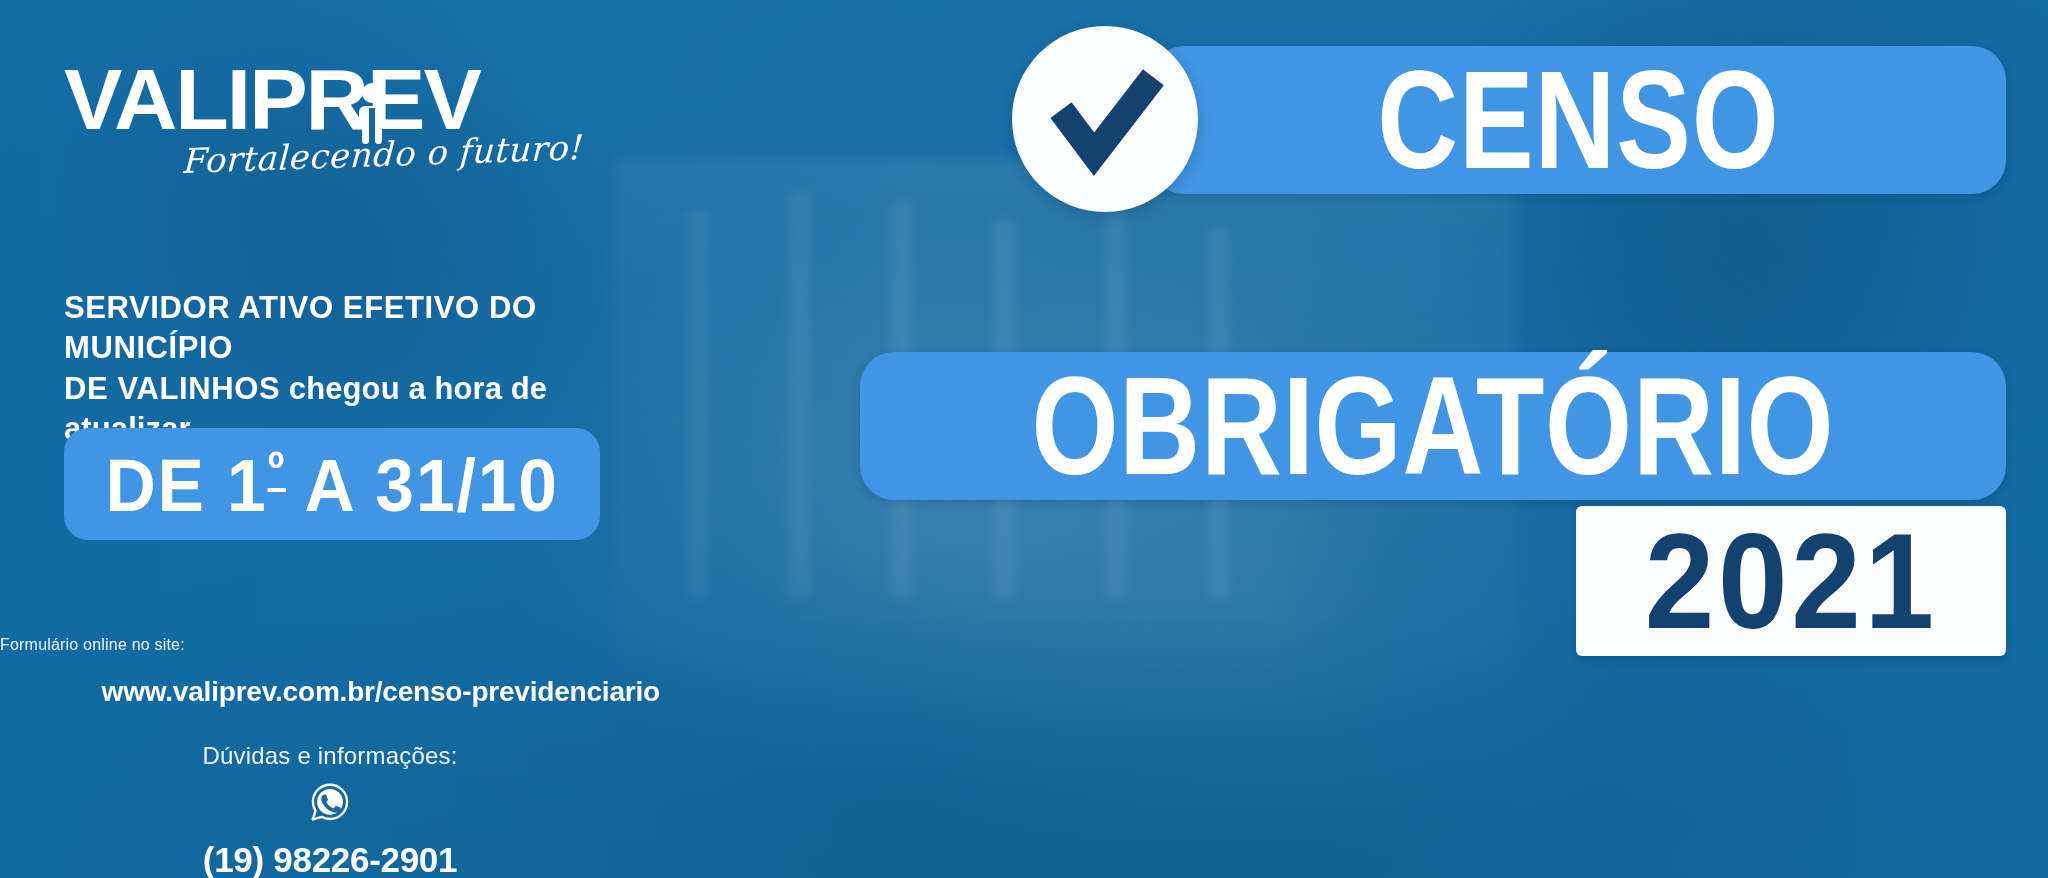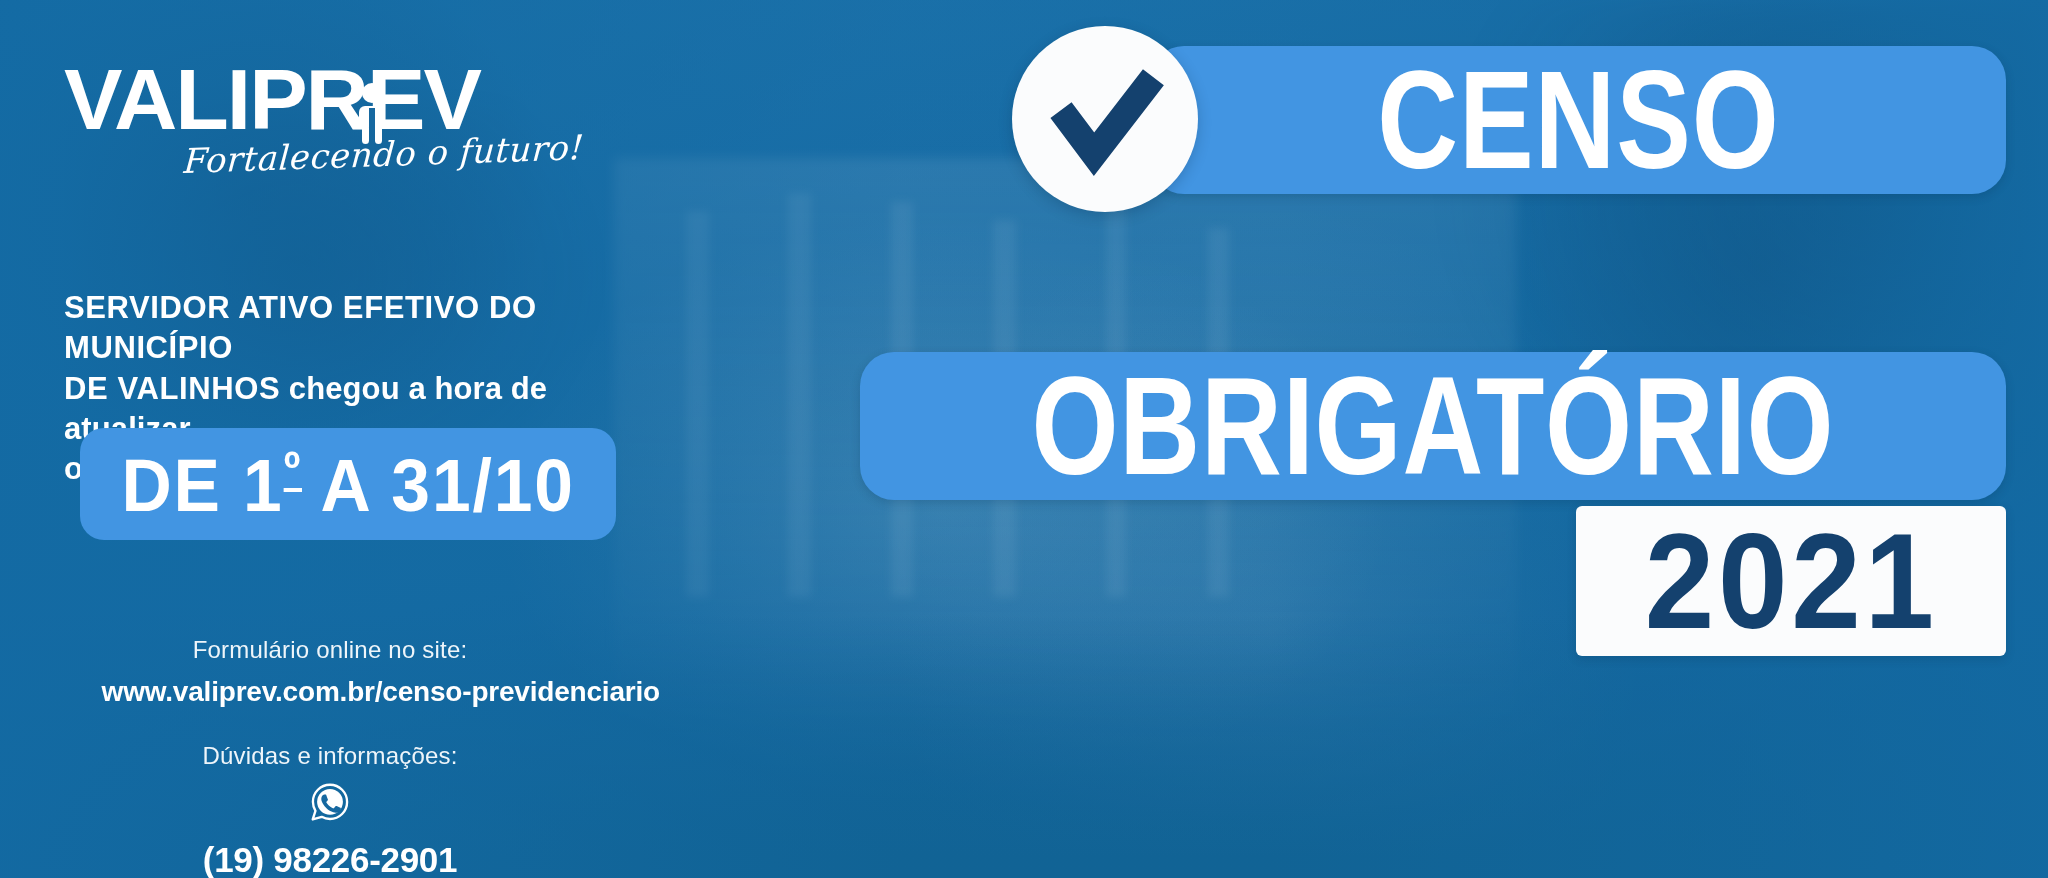--- a/index.html
+++ b/index.html
@@ -102,21 +102,21 @@
     letter-spacing:.1px;
   }
   .headline .caps{text-transform:uppercase;letter-spacing:.6px;}
 
   
   .date-badge{
     position:absolute;left:64px;top:428px;
     width:536px;height:112px;
     background:#4295e2;
     border-radius:24px;
-    display:flex;align-items:center;justify-content:center;margin-left:16px;
+    display:flex;align-items:center;justify-content:center;
   }
   .date-badge .txt{
     color:#ffffff;
     font-family:"Liberation Sans Narrow","Liberation Sans",sans-serif;
     font-weight:bold;
     font-size:74px;
     letter-spacing:2px;
     transform:scaleX(.94);
     white-space:nowrap;
     line-height:1;
@@ -131,21 +131,21 @@
     font-style:italic;
     font-weight:bold;
     letter-spacing:.1px;
     white-space:nowrap;
   }
   .legal .bullet{font-style:normal;margin-right:8px;}
 
   
   .site-label{
     position:absolute;left:0;top:636px;width:660px;
-    text-align:center;color:#eef5fa;font-size:24px;letter-spacing:.2px;
+    text-align:left;color:#eef5fa;font-size:16px;letter-spacing:.2px;
   }
   .site-url{
     position:absolute;left:0;top:676px;width:660px;
     text-align:right;color:#ffffff;font-size:28px;font-weight:bold;letter-spacing:-.2px;
   }
   .help-label{
     position:absolute;left:0;top:742px;width:660px;
     text-align:center;color:#eef5fa;font-size:24px;letter-spacing:.2px;
   }
   .phone-row{

